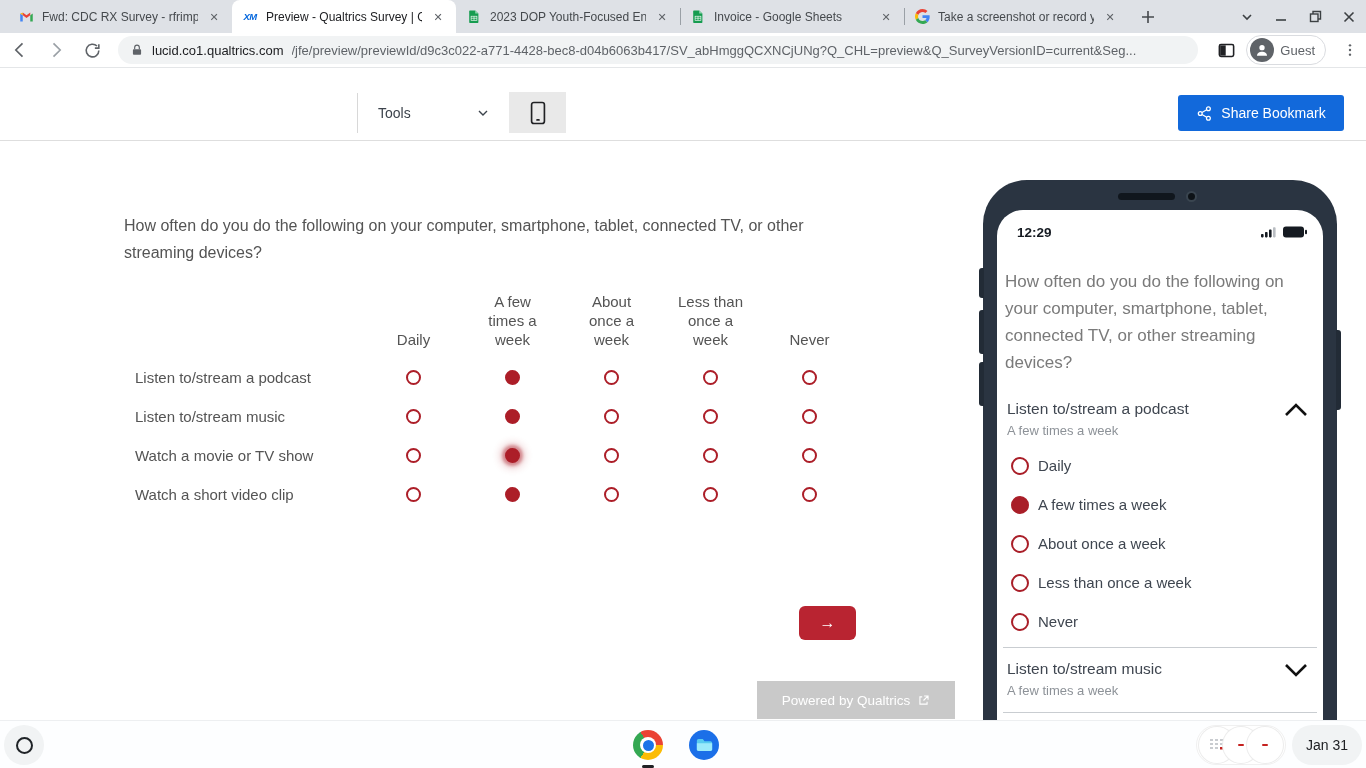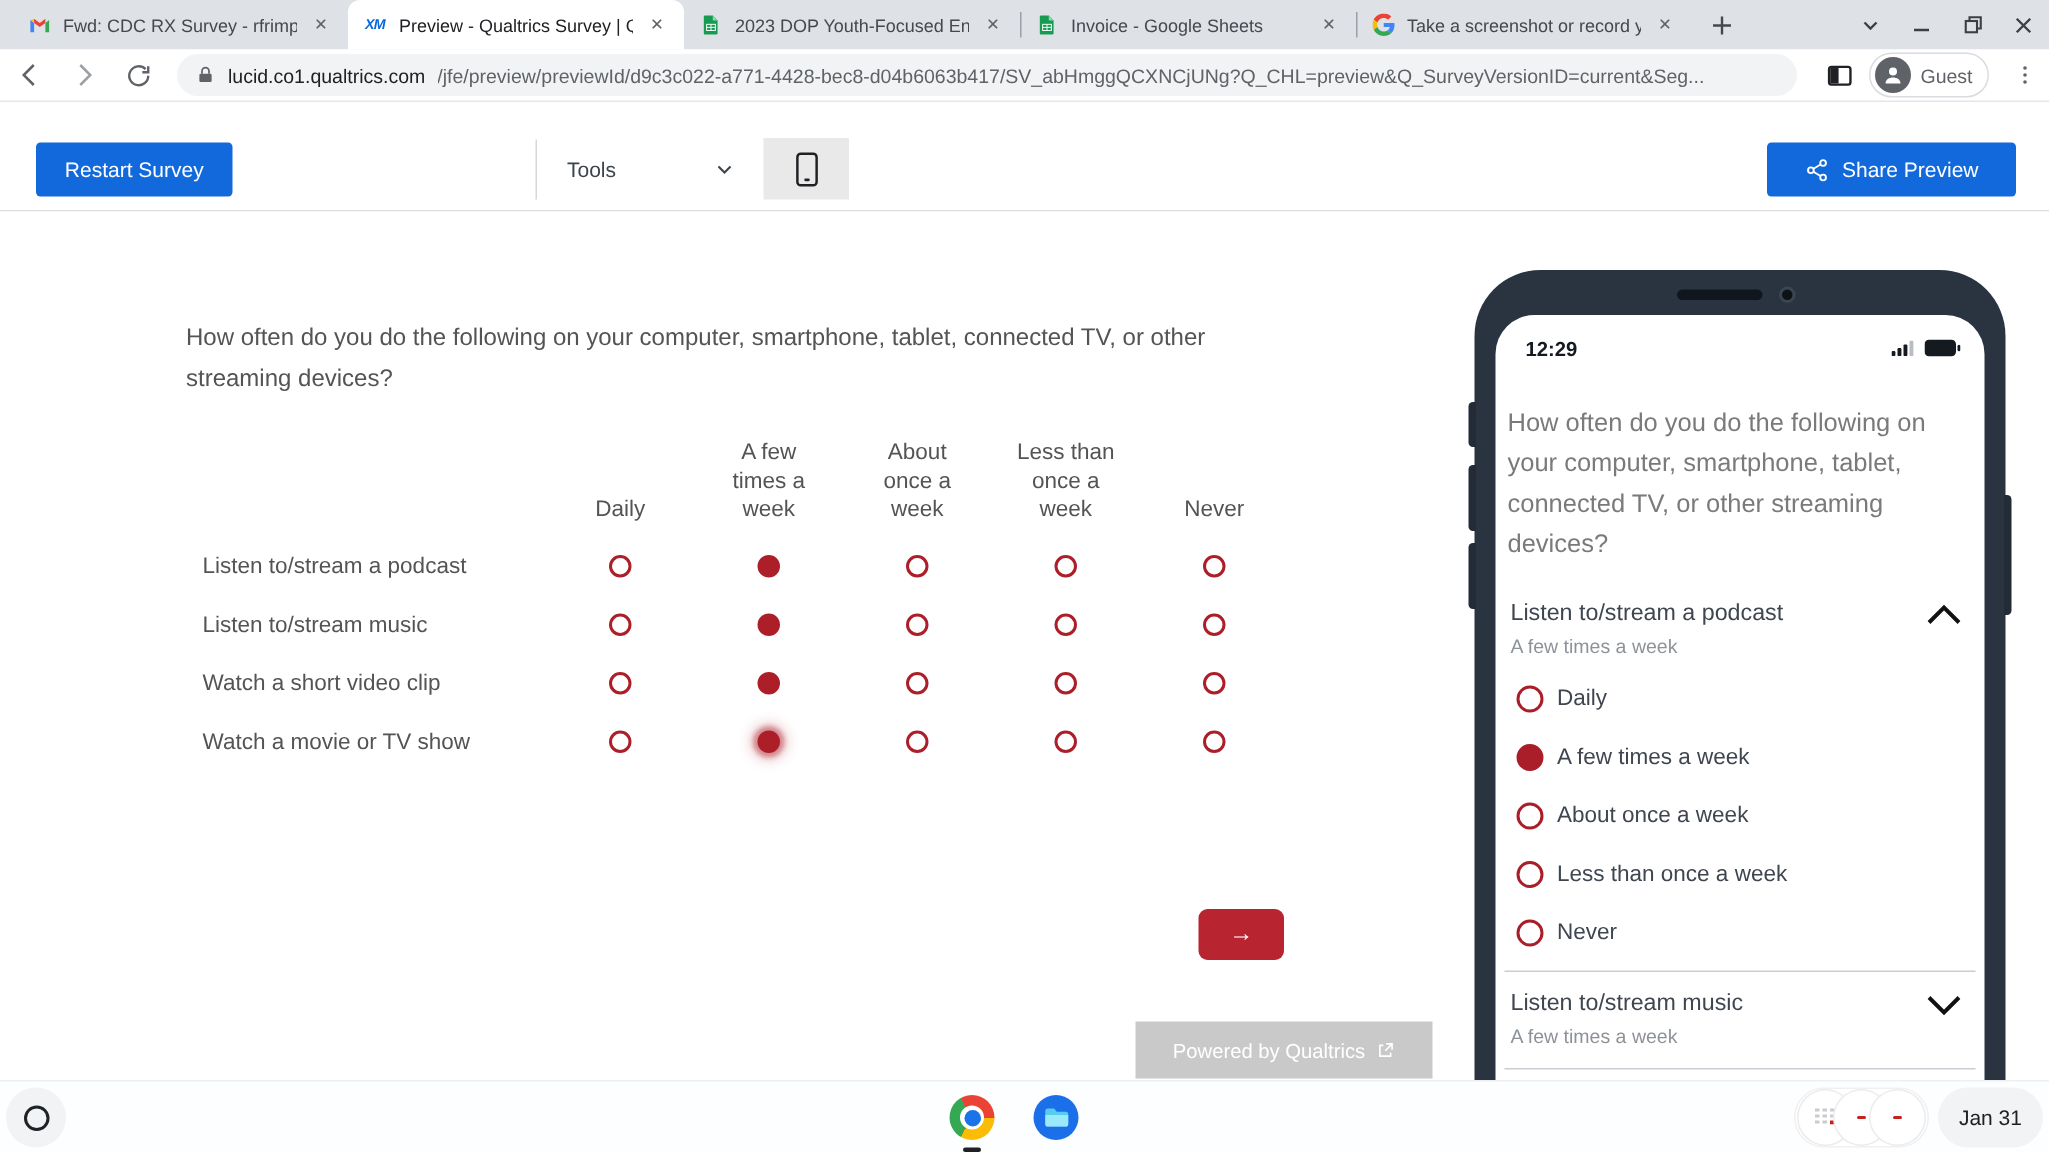--- a/index.html
+++ b/index.html
@@ -234,21 +234,20 @@
   <div class="navbtn">
       <svg width="16" height="16" viewBox="0 0 24 24">
         <circle cx="12" cy="5" r="1.8" fill="#5F6368"></circle>
         <circle cx="12" cy="12" r="1.8" fill="#5F6368"></circle>
         <circle cx="12" cy="19" r="1.8" fill="#5F6368"></circle>
       </svg>
     </div>
 </div>
 
 <div class="ptoolbar">
-  <div class="btn-primary" id="restart-btn">Restart Survey</div>
   <div class="tb-divider"></div>
   <div class="tools">
     <span>Tools</span>
     <svg width="12" height="12" viewBox="0 0 12 12">
         <path d="M2 4l4 4 4-4" fill="none" stroke="#3C434C" stroke-width="1.4"></path>
       </svg>
   </div>
   <div class="devicebtn">
     <svg width="22" height="26" viewBox="0 0 24 26">
         <rect x="5" y="1.5" width="14" height="23" rx="2.5" fill="none" stroke="#202124" stroke-width="1.8"></rect>
@@ -257,21 +256,21 @@
   </div>
   <div class="btn-primary" id="share-btn">
     <svg width="17" height="17" viewBox="0 0 24 24">
         <g fill="none" stroke="#fff" stroke-width="1.8">
           <circle cx="6" cy="12" r="2.7"></circle>
           <circle cx="17.5" cy="5.2" r="2.7"></circle>
           <circle cx="17.5" cy="18.8" r="2.7"></circle>
           <path d="M8.4 10.6l6.7-4M8.4 13.4l6.7 4"></path>
         </g>
       </svg>
-    <span>Share Preview</span>
+    <span>Share Bookmark</span>
   </div>
 </div>
 
 <div class="content">
   <div class="question">How often do you do the following on your computer, smartphone, tablet, connected TV, or other streaming devices?</div>
   <div class="matrix-head" id="matrix-head">
       <div class="hcell"></div>
       <div class="hcell">
         <span>Daily</span>
       </div>
@@ -319,44 +318,44 @@
           <span class="radio"></span>
         </div>
         <div class="rcell">
           <span class="radio"></span>
         </div>
         <div class="rcell">
           <span class="radio"></span>
         </div>
       </div>
       <div class="mrow">
+        <div class="rlabel">Watch a movie or TV show</div>
+        <div class="rcell">
+          <span class="radio"></span>
+        </div>
+        <div class="rcell">
+          <span class="radio sel focusglow"></span>
+        </div>
+        <div class="rcell">
+          <span class="radio"></span>
+        </div>
+        <div class="rcell">
+          <span class="radio"></span>
+        </div>
+        <div class="rcell">
+          <span class="radio"></span>
+        </div>
+      </div>
+      <div class="mrow">
         <div class="rlabel">Watch a short video clip</div>
         <div class="rcell">
           <span class="radio"></span>
         </div>
         <div class="rcell">
           <span class="radio sel"></span>
-        </div>
-        <div class="rcell">
-          <span class="radio"></span>
-        </div>
-        <div class="rcell">
-          <span class="radio"></span>
-        </div>
-        <div class="rcell">
-          <span class="radio"></span>
-        </div>
-      </div>
-      <div class="mrow">
-        <div class="rlabel">Watch a movie or TV show</div>
-        <div class="rcell">
-          <span class="radio"></span>
-        </div>
-        <div class="rcell">
-          <span class="radio sel focusglow"></span>
         </div>
         <div class="rcell">
           <span class="radio"></span>
         </div>
         <div class="rcell">
           <span class="radio"></span>
         </div>
         <div class="rcell">
           <span class="radio"></span>
         </div>

